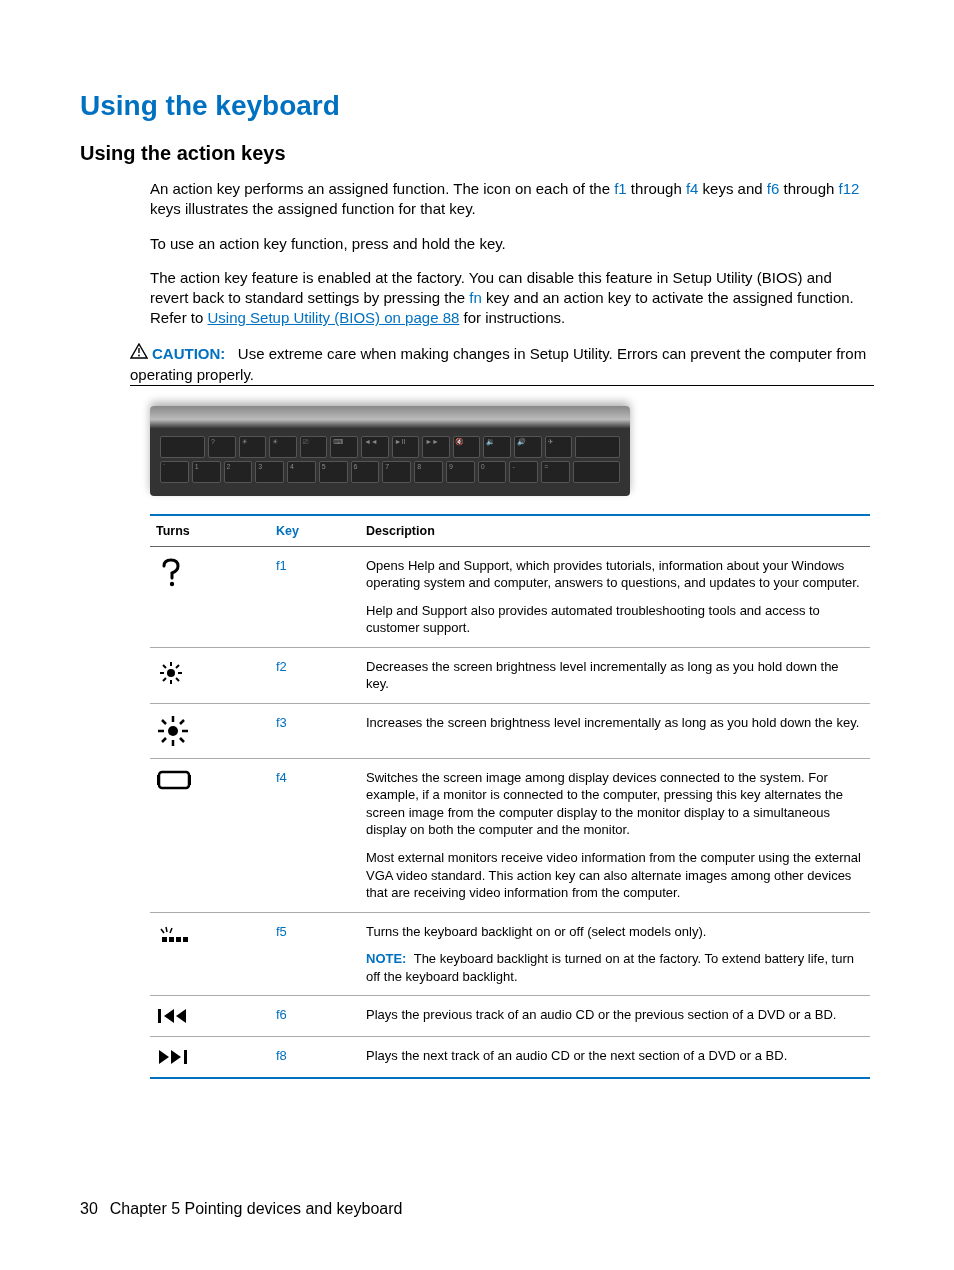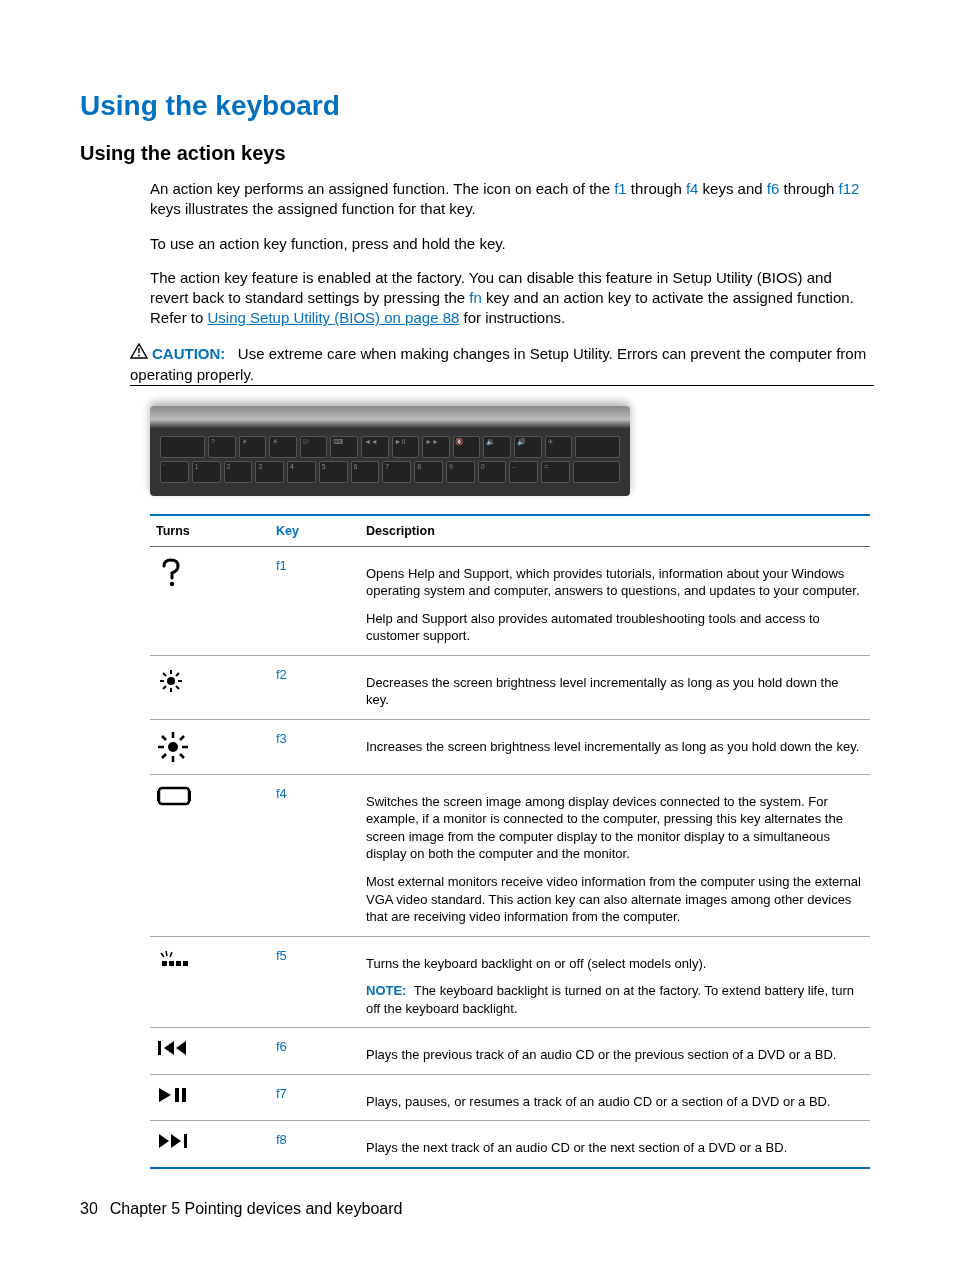--- a/index.html
+++ b/index.html
@@ -103,21 +103,21 @@
     border-bottom: 2px solid #0070c0;
   }
   table.action-table td {
     padding: 10px 6px;
     vertical-align: top;
     line-height: 1.35;
   }
   .col-icon { width: 120px; }
   .col-key { width: 90px; color: #0070c0; margin-top: 36px; }
   .col-desc { }
-  .desc-para { margin-bottom: 10px; margin-top: 8px; }
+  .desc-para { margin-bottom: 10px; }
   .desc-para:last-child { margin-bottom: 0; }
   .note-label { color: #0070c0; font-weight: bold; }
   .icon-cell svg { display: block; }
   .footer {
     position: absolute;
     bottom: 52px;
     left: 80px;
     font-size: 16px;
     margin-top: 29px;
   }
@@ -298,33 +298,20 @@
             <path d="M18 3 L8 10 L18 17 Z" fill="#000"></path>
             <path d="M30 3 L20 10 L30 17 Z" fill="#000"></path>
           </svg>
       </td>
       <td class="col-key">f6</td>
       <td>
         <div class="desc-para">Plays the previous track of an audio CD or the previous section of a DVD or a BD.</div>
       </td>
     </tr>
 
-    <tr>
-      <td class="icon-cell">
-        <svg width="36" height="20" viewBox="0 0 36 20">
-            <path d="M3 3 L15 10 L3 17 Z" fill="#000"></path>
-            <rect x="19" y="3" width="4" height="14" fill="#000"></rect>
-            <rect x="26" y="3" width="4" height="14" fill="#000"></rect>
-          </svg>
-      </td>
-      <td class="col-key">f7</td>
-      <td>
-        <div class="desc-para">Plays, pauses, or resumes a track of an audio CD or a section of a DVD or a BD.</div>
-      </td>
-    </tr>
 
     <tr>
       <td class="icon-cell">
         <svg width="36" height="20" viewBox="0 0 36 20">
             <path d="M3 3 L13 10 L3 17 Z" fill="#000"></path>
             <path d="M15 3 L25 10 L15 17 Z" fill="#000"></path>
             <rect x="28" y="3" width="3" height="14" fill="#000"></rect>
           </svg>
       </td>
       <td class="col-key">f8</td>

